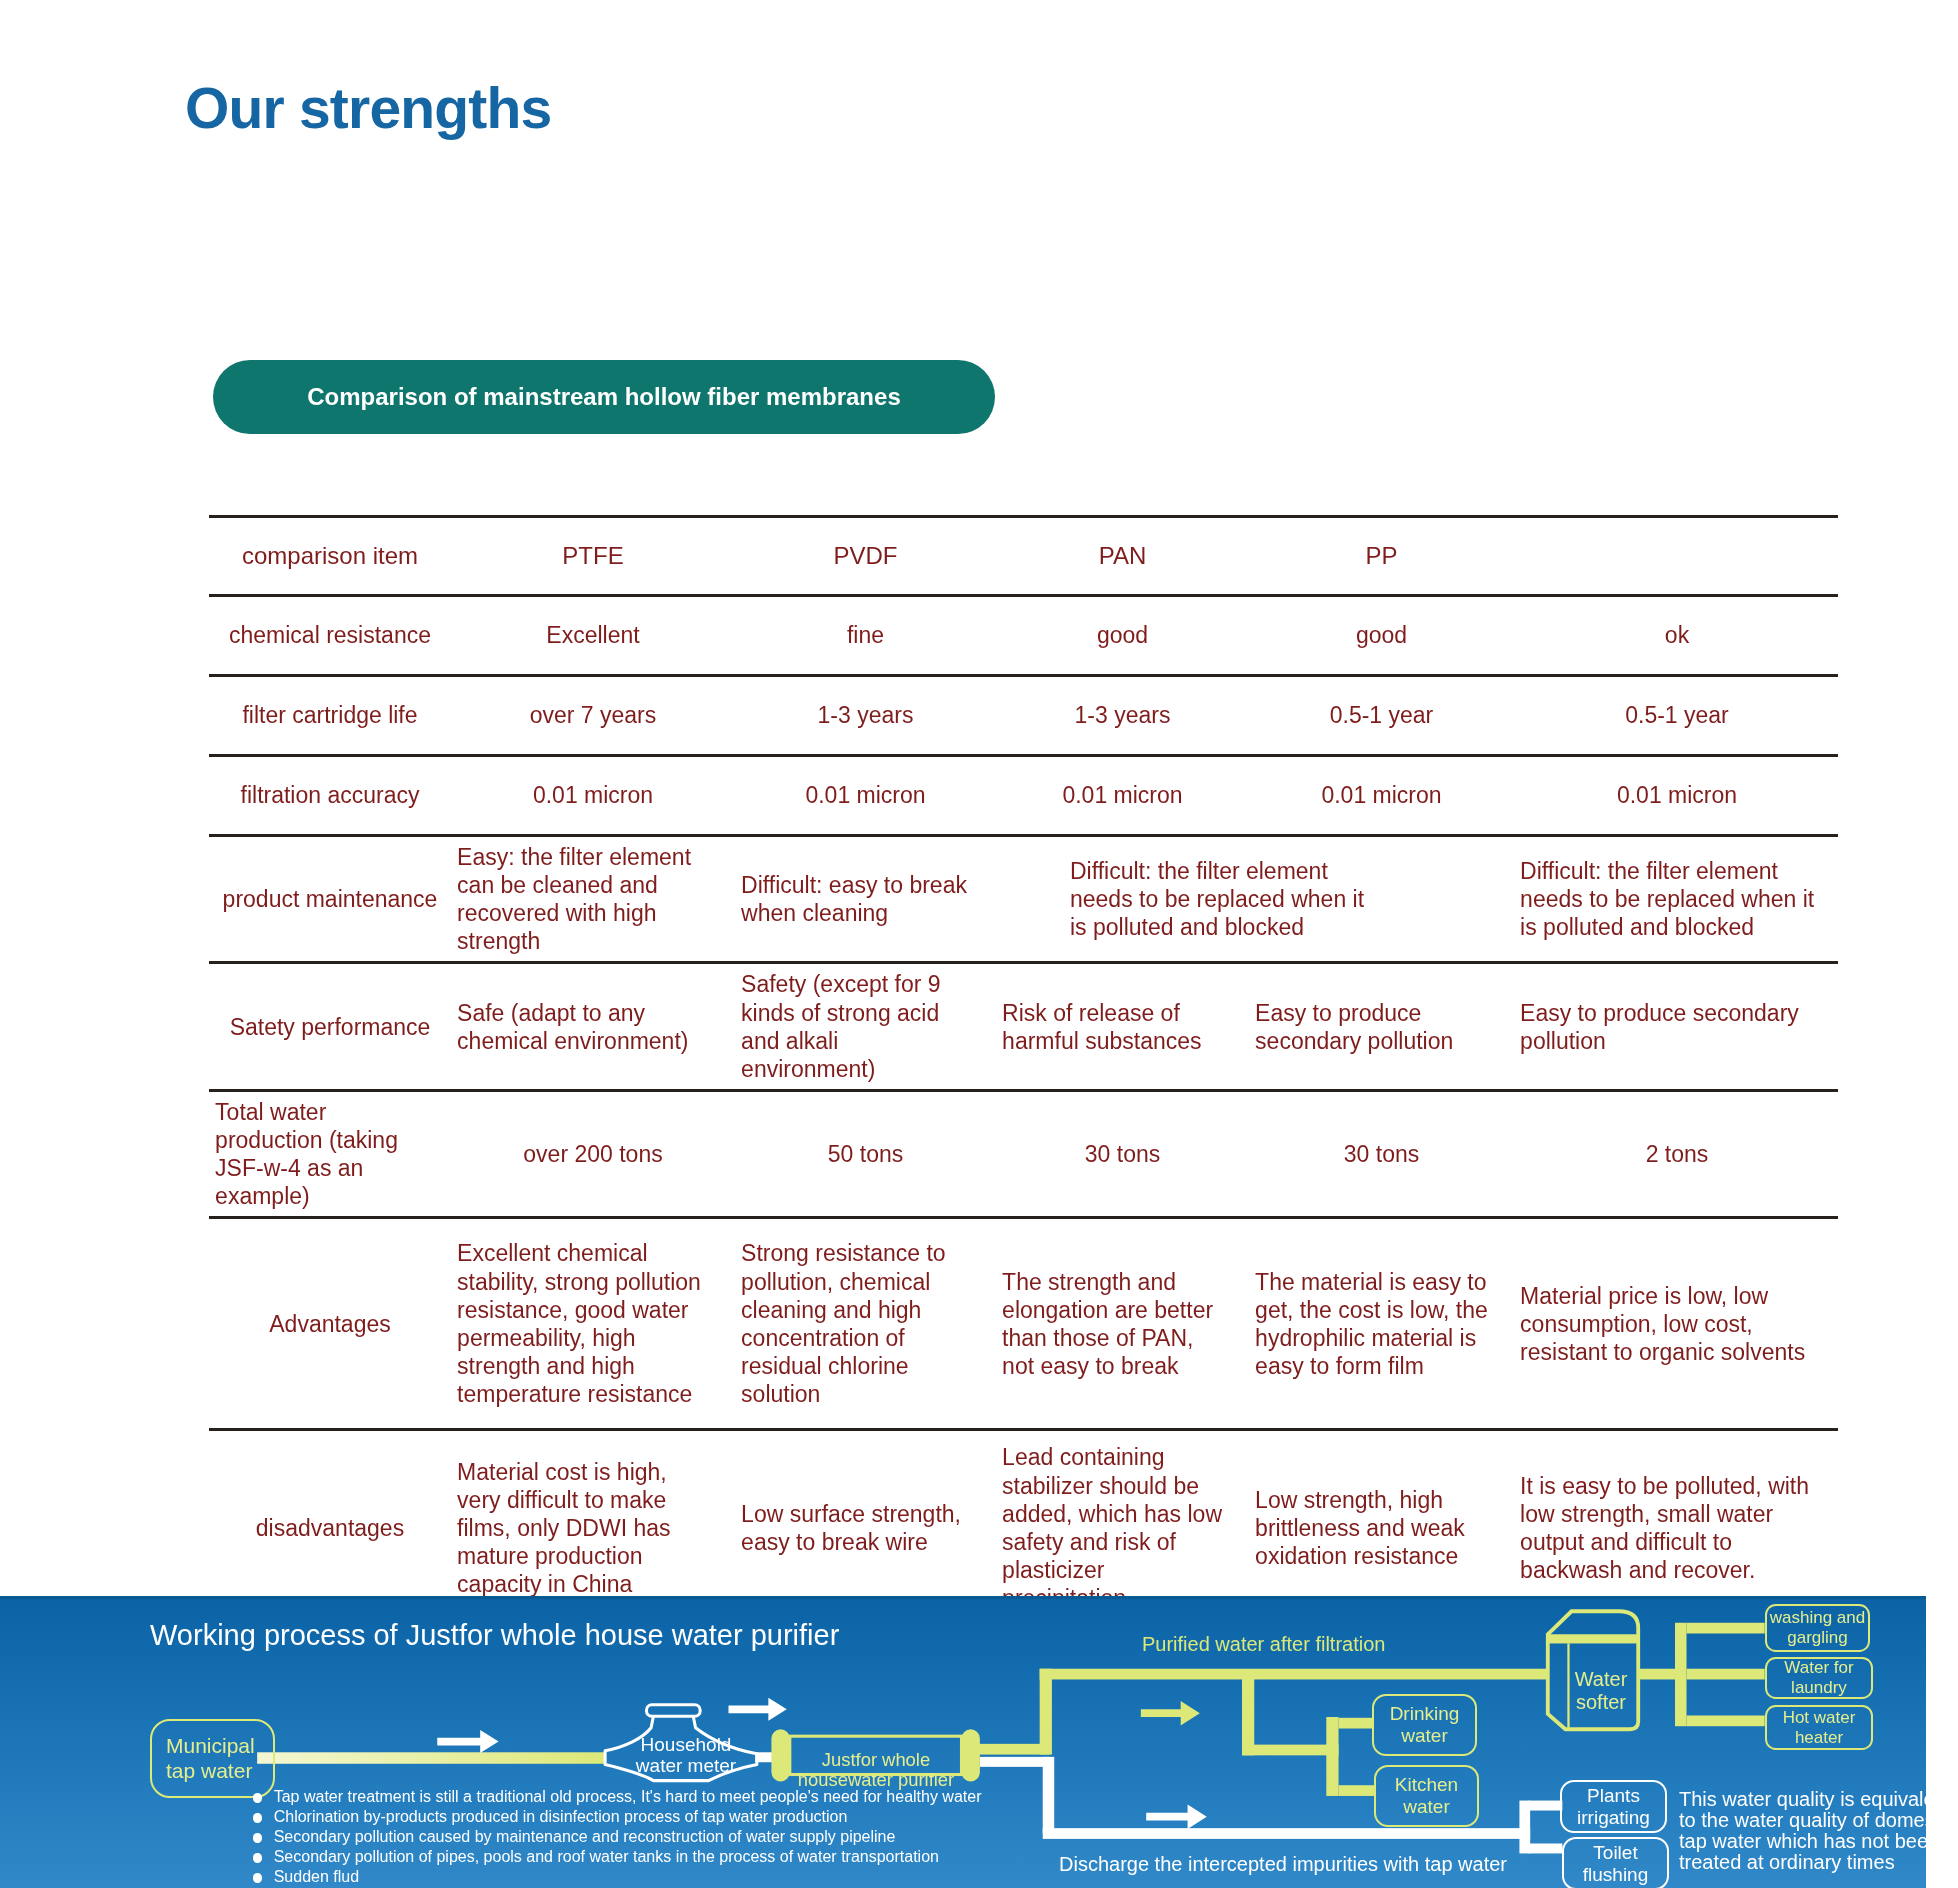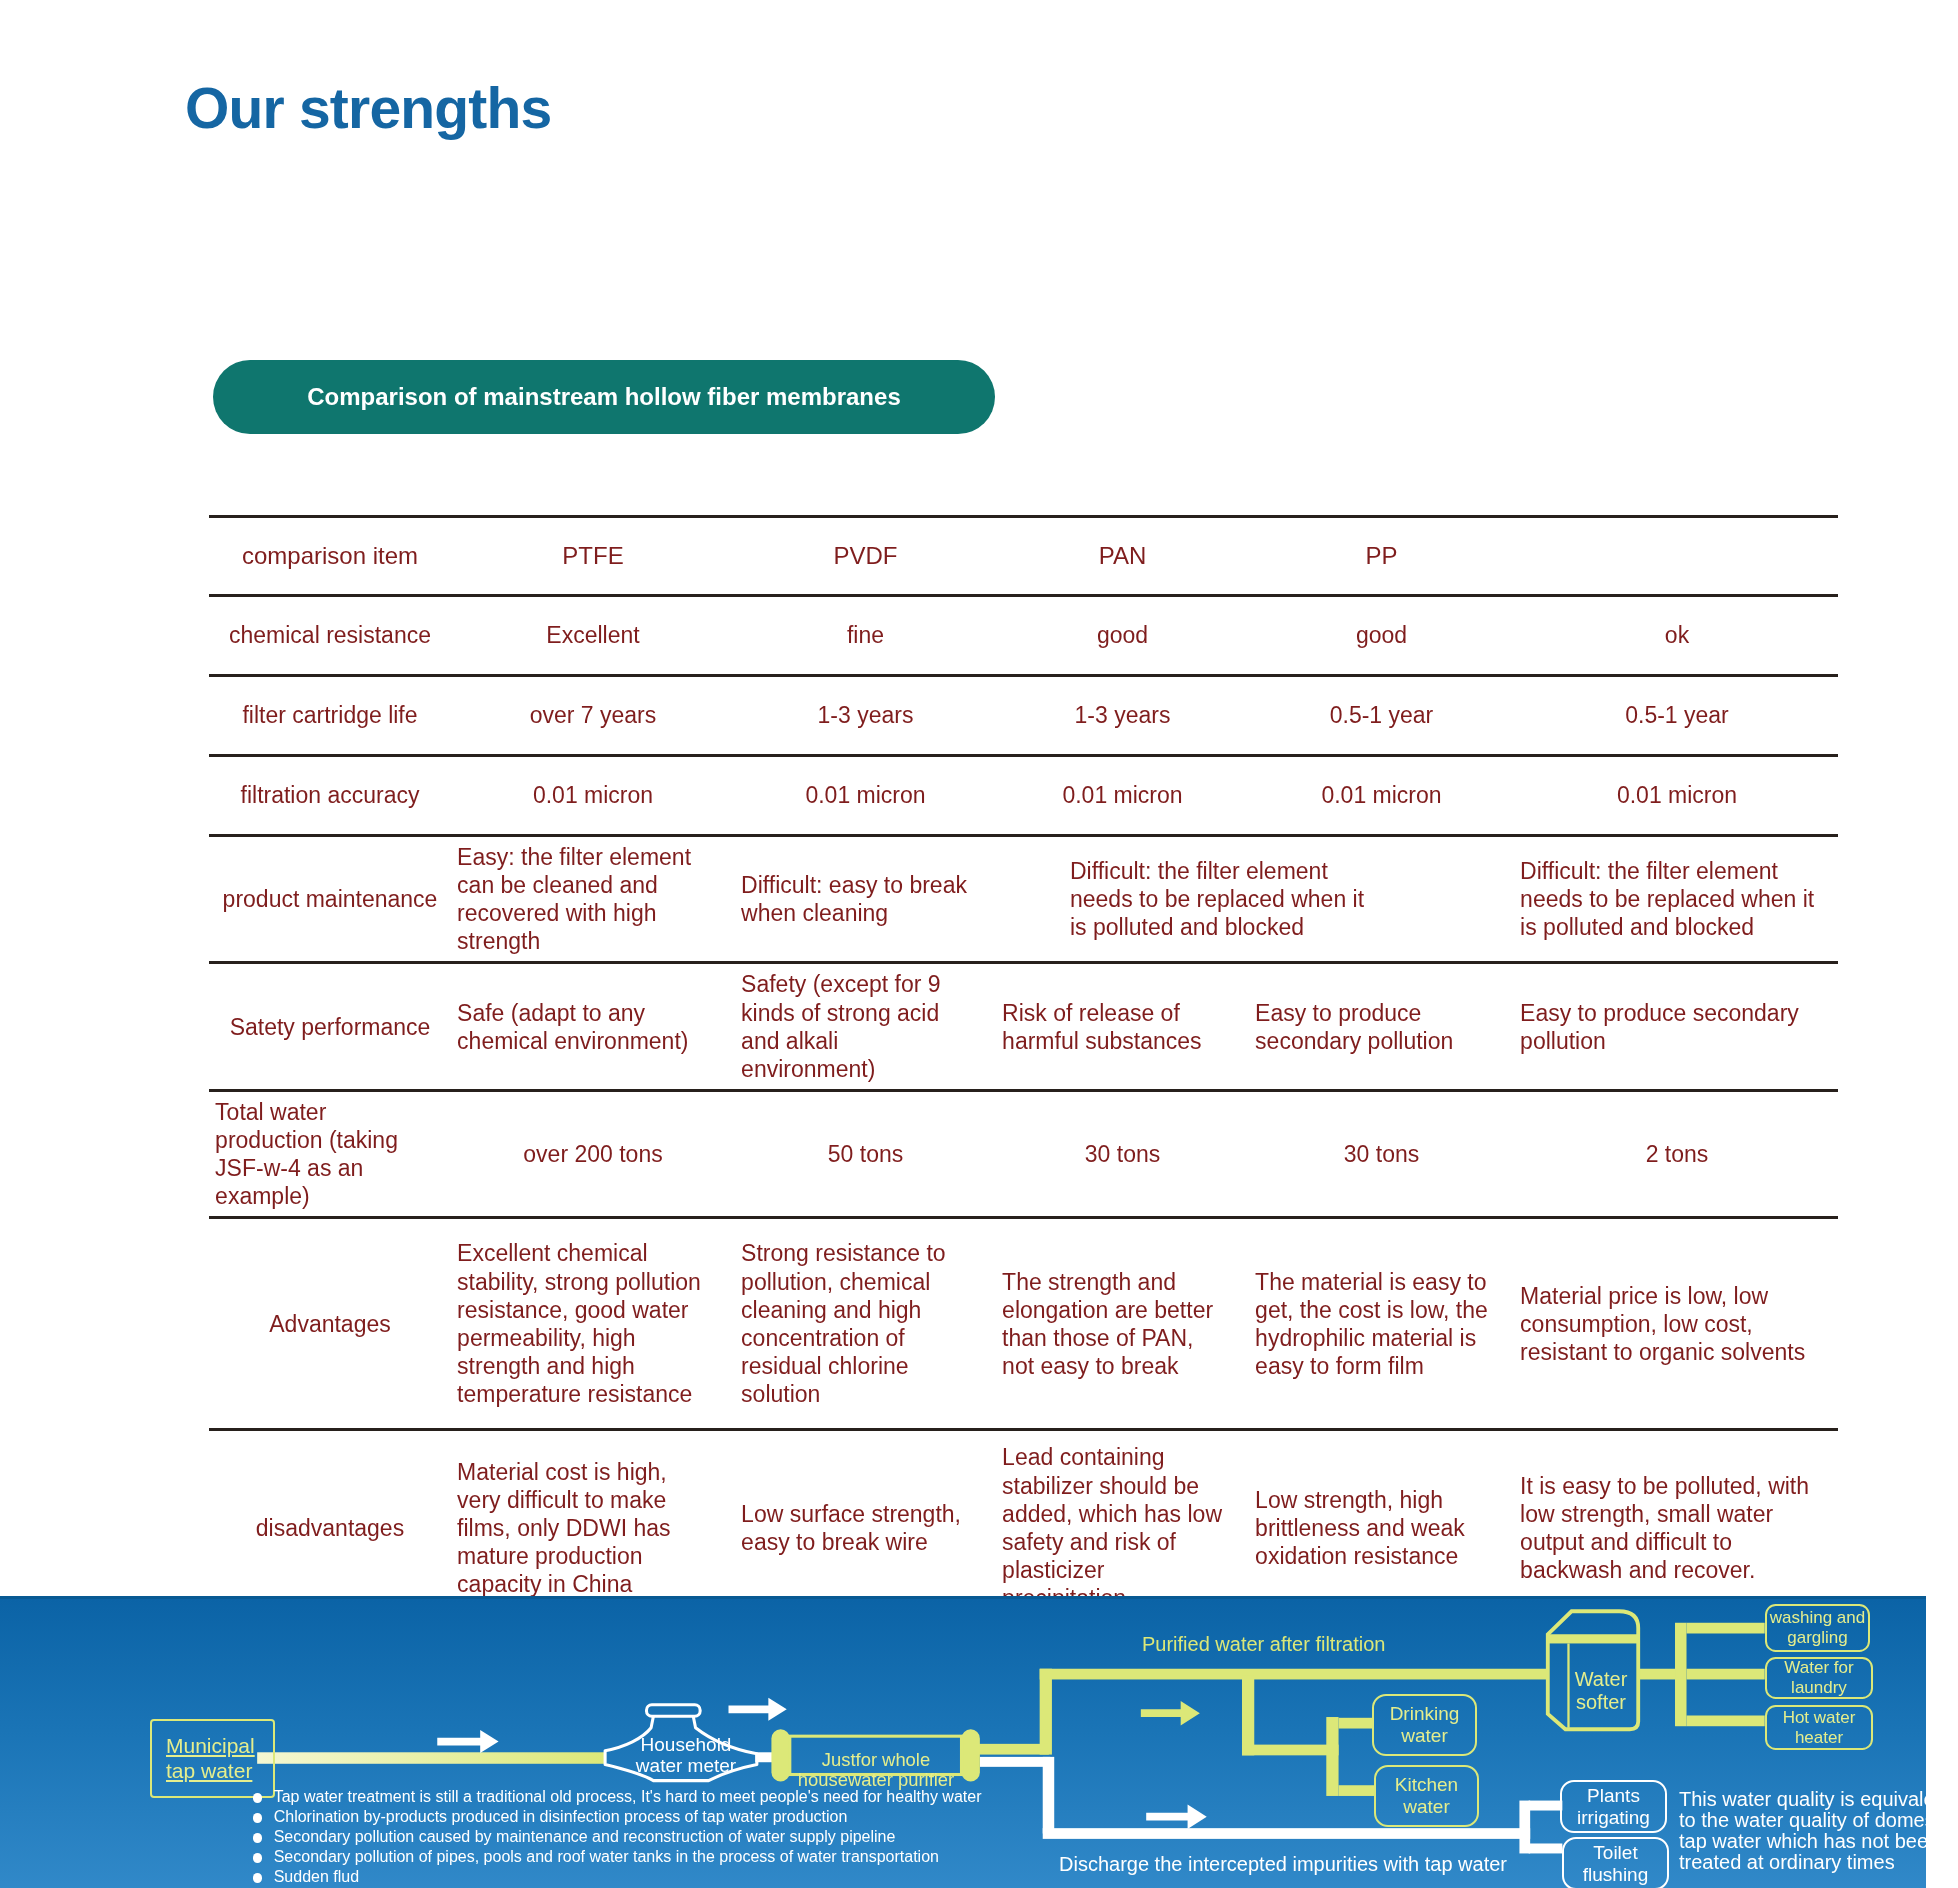--- a/index.html
+++ b/index.html
@@ -24,22 +24,22 @@
   
   .footer{position:absolute;left:0;top:1596px;width:1959px;height:292px;
           background:linear-gradient(180deg,#0b63a6 0%,#1a74b6 45%,#3189c9 100%);border-top:3.1px solid #085a93;}
   .footer svg{position:absolute;left:0;top:0;}
   .flabel{position:absolute;color:#ffffff;}
   .ftitle{left:150px;top:20px;font-size:29px;white-space:nowrap;}
   .ybox{position:absolute;border:2.3px solid #dce878;border-radius:14px;color:#e5ee8d;
         display:flex;align-items:center;justify-content:center;text-align:center;line-height:1.15;}
   .wbox{position:absolute;border:2.3px solid #ffffff;border-radius:14px;color:#ffffff;
         display:flex;align-items:center;justify-content:center;text-align:center;line-height:1.15;}
-  .municipal{left:150px;top:120px;width:107px;height:75px;border-radius:4px;font-size:21px;
-             justify-content:flex-start;text-align:left;padding-left:14px;text-decoration:underline;}
+  .municipal{left:150px;top:120px;width:107px;height:75px;border-radius:20px;font-size:21px;
+             justify-content:flex-start;text-align:left;padding-left:14px;}
   .meter-label{position:absolute;left:618px;top:135px;width:136px;color:#ffffff;font-size:19px;
                text-align:center;line-height:1.12;}
   .purifier-label{position:absolute;left:794px;top:151px;width:164px;color:#e5ee8d;font-size:18.4px;
                   text-align:center;line-height:1.1;}
   .purified-label{left:1142px;top:34px;font-size:20px;color:#dce878;white-space:nowrap;}
   .drinking{left:1372px;top:95px;width:101px;height:58px;font-size:19px;}
   .kitchen{left:1374px;top:166px;width:101px;height:58px;font-size:19px;}
   .softer-label{position:absolute;left:1564px;top:69px;width:74px;color:#e5ee8d;font-size:20px;
                 text-align:center;line-height:1.15;}
   .washing{left:1765px;top:4.6px;width:101px;height:44px;font-size:17px;border-radius:10.7px;}
@@ -187,20 +187,21 @@
 
       <rect x="1006" y="170" width="24" height="68" rx="12" fill="#dce878"></rect>
       <rect x="1254" y="170" width="24" height="68" rx="12" fill="#dce878"></rect>
       <rect x="1030" y="179" width="224" height="50" fill="none" stroke="#dce878" stroke-width="4"></rect>
 
       <path d="M 2019 46 L 2050 16 L 2112 16 Q 2137 16 2137 38 L 2137 160 Q 2137 170 2126 170 L 2042 170 L 2019 150 Z" fill="none" stroke="#dce878" stroke-width="5"></path>
       <rect x="2019" y="46" width="118" height="12" fill="#dce878"></rect>
       <path d="M 2046 58 L 2046 168" stroke="#dce878" stroke-width="3" fill="none"></path>
     </svg>
 
+    <div class="flabel ftitle">Working process of Justfor whole house water purifier</div>
 
     <div class="ybox municipal">Municipal tap water</div>
     <div class="meter-label">Household water meter</div>
     <div class="purifier-label">Justfor whole housewater purifier</div>
     <div class="flabel purified-label">Purified water after filtration</div>
 
     <div class="ybox drinking">Drinking water</div>
     <div class="ybox kitchen">Kitchen water</div>
     <div class="softer-label">Water softer</div>
     <div class="ybox washing">washing and gargling</div>

